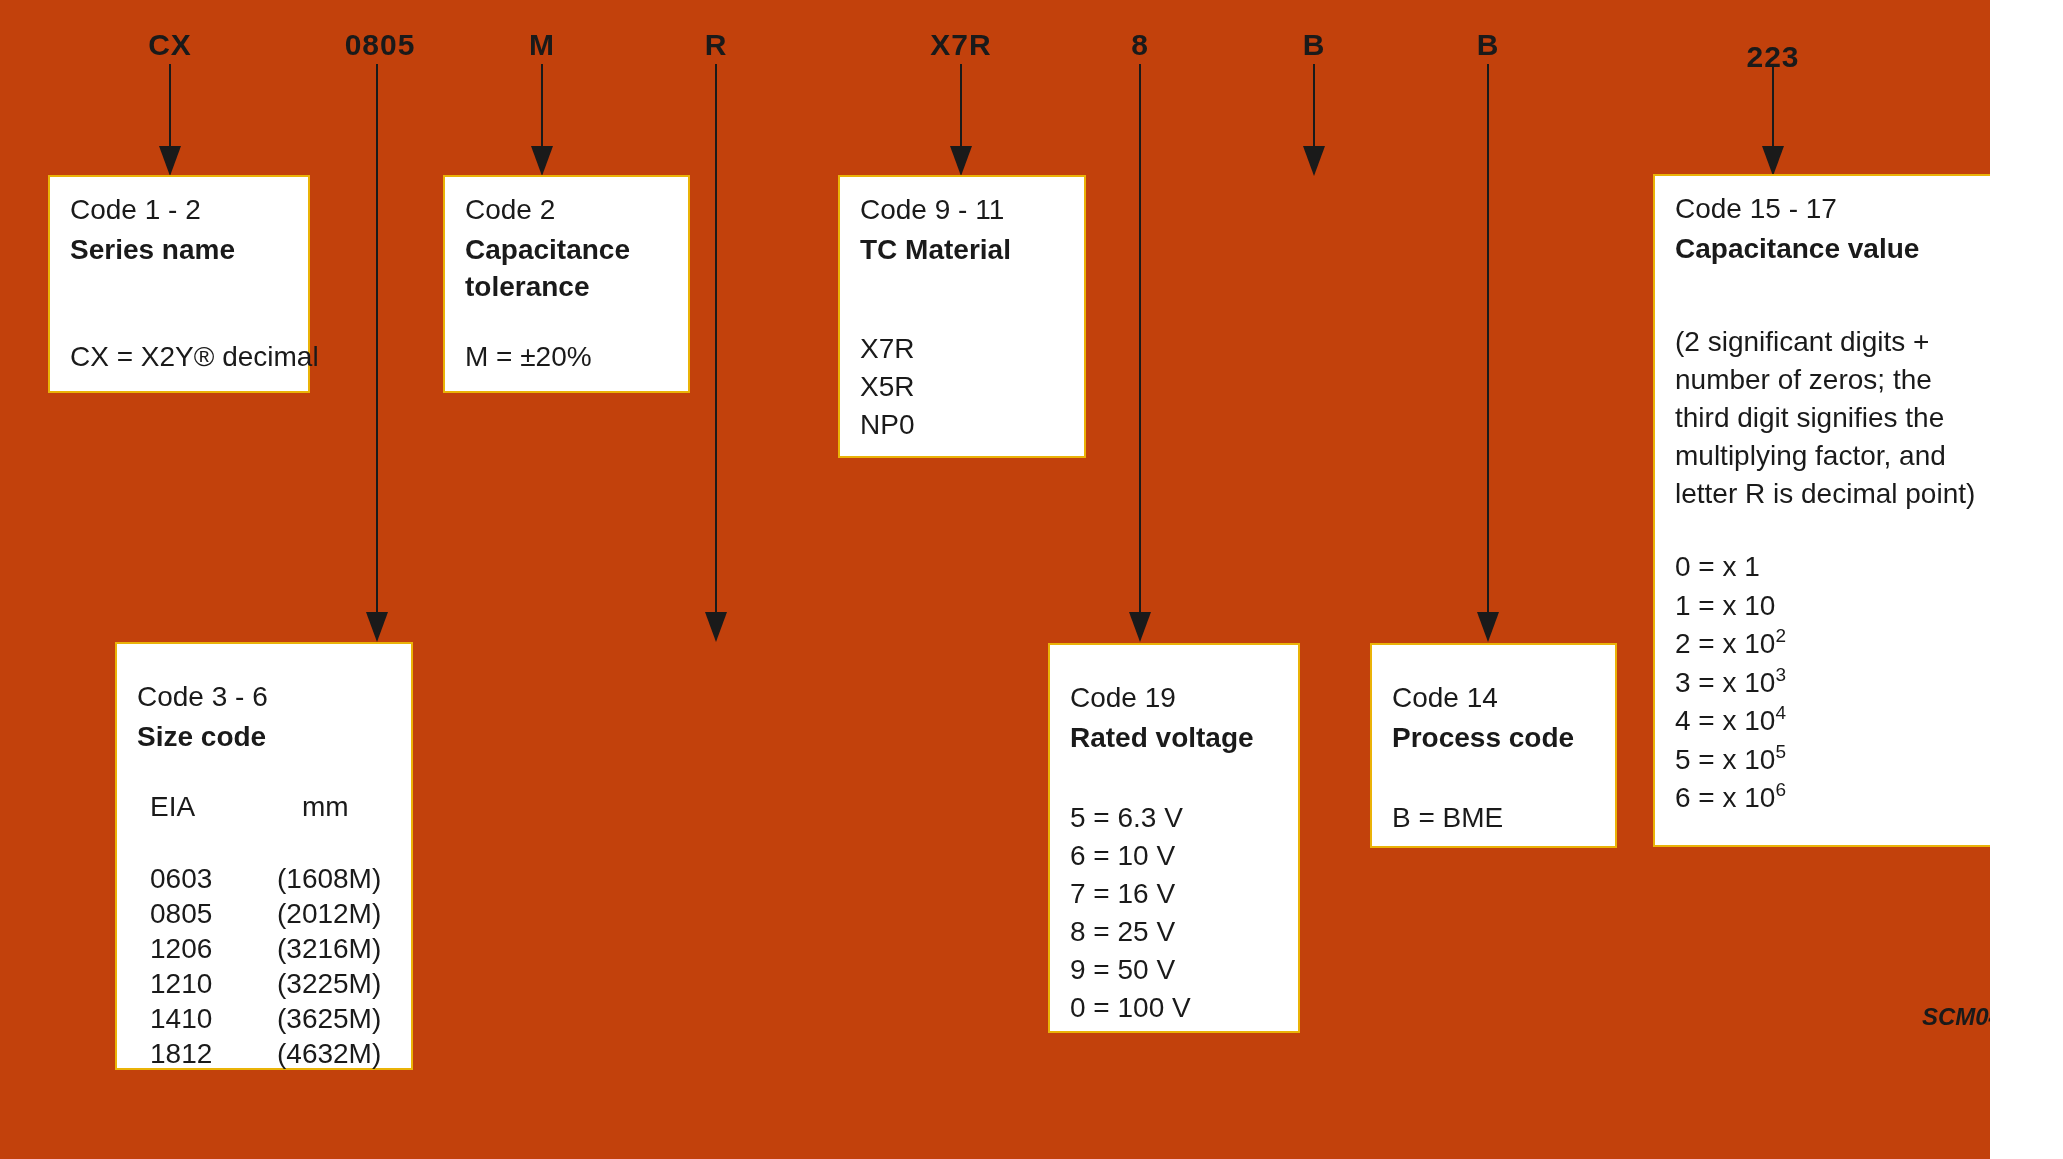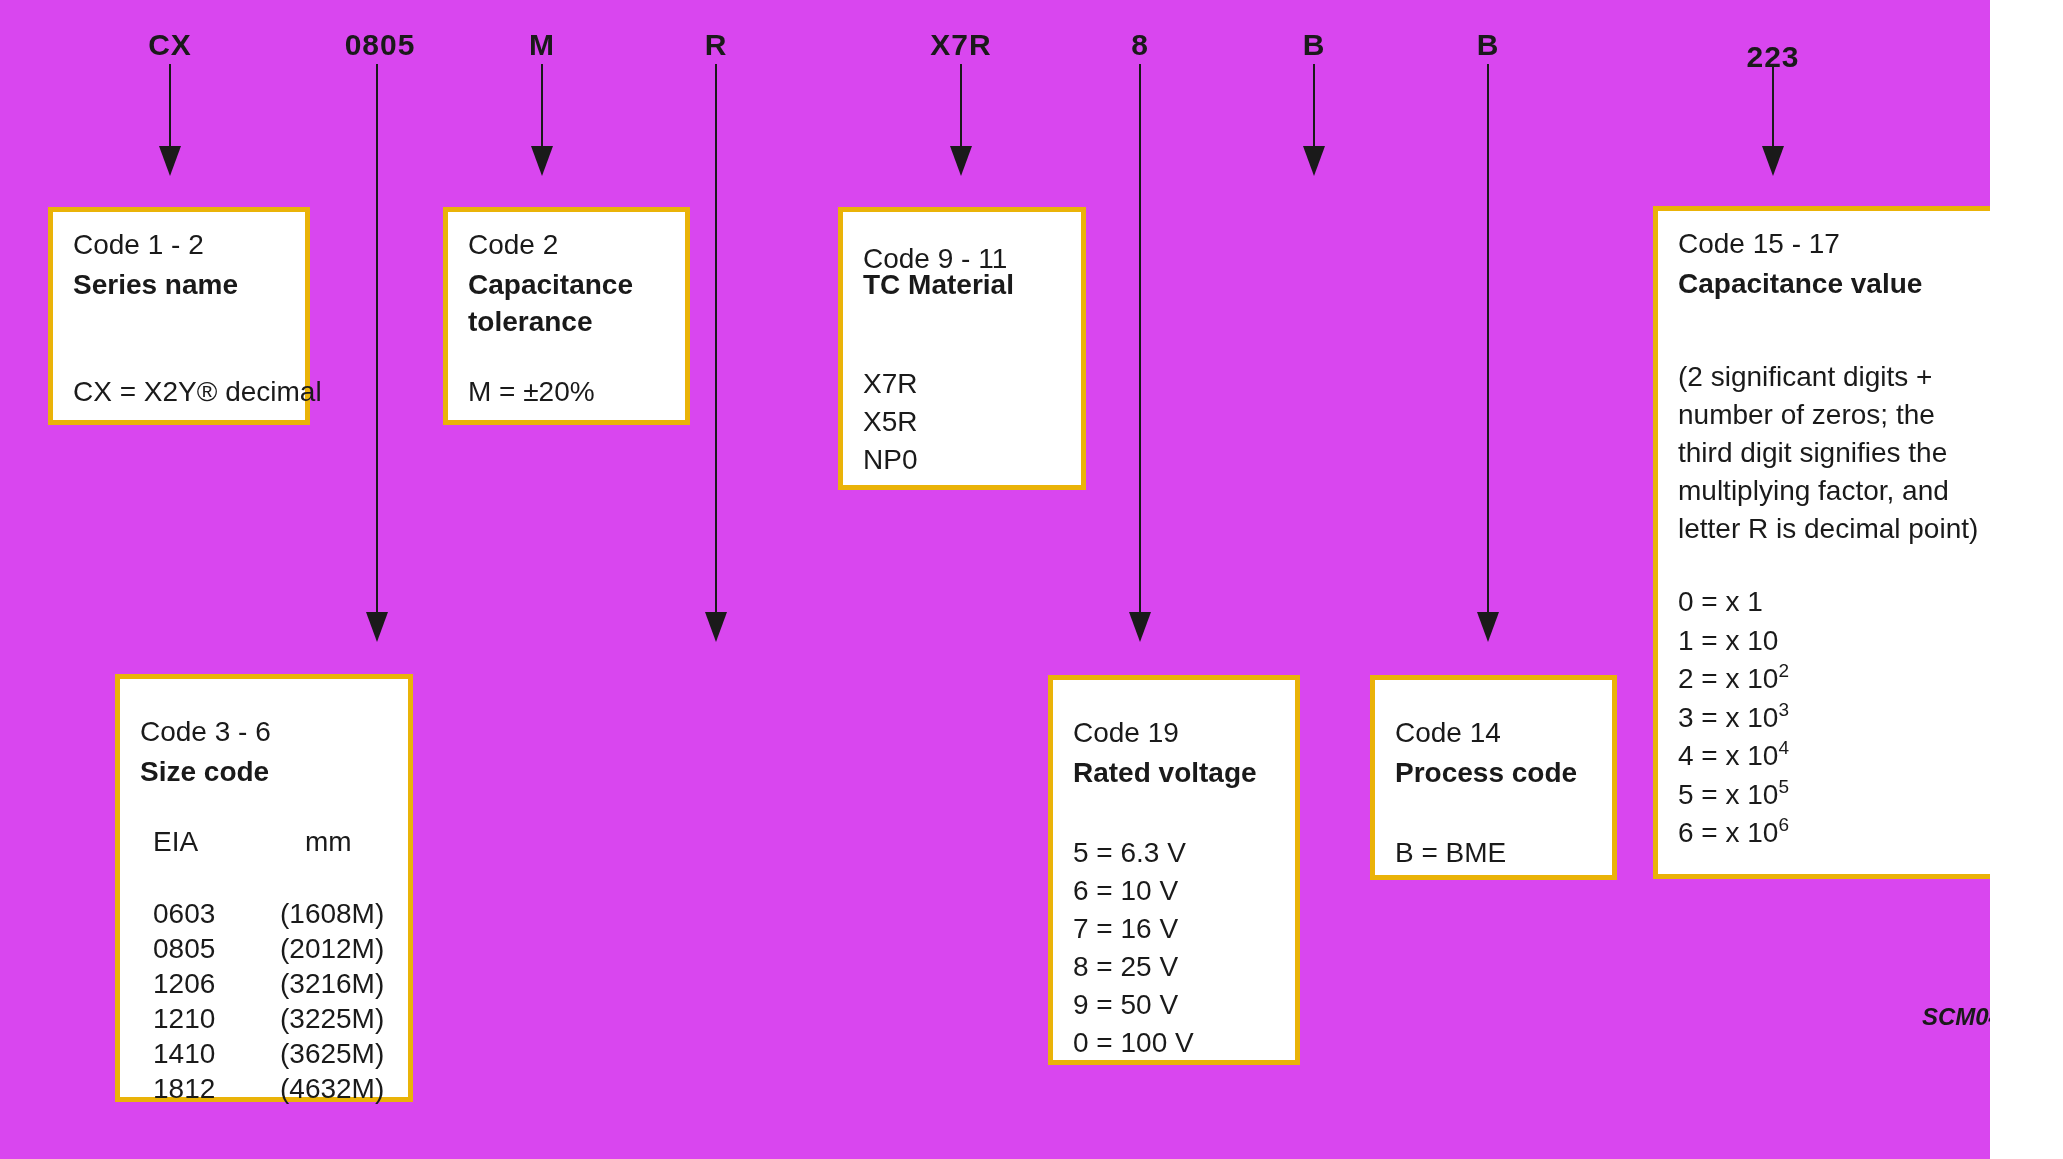--- a/index.html
+++ b/index.html
@@ -1,30 +1,30 @@
 <!DOCTYPE html>
 <html><head>
 <meta charset="utf-8">
 <style>
   html,body{margin:0;padding:0;background:#ffffff;}
   #stage{
-    position:relative;width:1990px;height:1159px;background:#d946ef;
+    position:relative;width:1990px;height:1159px;background:#c2410c;
     font-family:"Liberation Sans", sans-serif;color:#1a1a1a;overflow:hidden;
   }
   .code-label{
     position:absolute;transform:translateX(-50%);
     font-size:30px;font-weight:bold;white-space:nowrap;letter-spacing:1px;
   }
   .vline{position:absolute;width:2px;background:#1a1a1a;}
   .ahead{
     position:absolute;width:0;height:0;
     border-left:11px solid transparent;border-right:11px solid transparent;
     border-top:30px solid #1a1a1a;
   }
-  .box{position:absolute;border:5px solid #eab308;background:#ffffff;box-sizing:border-box;margin-top:32px;}
+  .box{position:absolute;border:2px solid #eab308;background:#ffffff;box-sizing:border-box;}
   .line{position:absolute;left:20px;font-size:28px;white-space:nowrap;line-height:1.1;}
   .bold{font-weight:bold;}
   .sup{font-size:19px;position:relative;top:-11px;}
   .watermark{position:absolute;font-size:24px;font-style:italic;font-weight:bold;white-space:nowrap;}
 </style>
 </head>
 <body>
 
 <div id="stage">
 
@@ -72,21 +72,21 @@
   </div>
 
   <div class="box" style="left:443px;top:175px;width:247px;height:218px">
     <div class="line" style="top:18px">Code 2</div>
     <div class="line bold" style="top:58px">Capacitance</div>
     <div class="line bold" style="top:95px">tolerance</div>
     <div class="line" style="top:165px">M = ±20%</div>
   </div>
 
   <div class="box" style="left:838px;top:175px;width:248px;height:283px">
-    <div class="line" style="top:32px">Code 9 - 11</div>
+    <div class="line" style="top:18px">Code 9 - 11</div>
     <div class="line bold" style="top:58px">TC Material</div>
     <div class="line" style="top:157px">X7R</div>
     <div class="line" style="top:195px">X5R</div>
     <div class="line" style="top:233px">NP0</div>
   </div>
 
 
   <div class="box" style="left:1653px;top:174px;width:355px;height:673px">
     <div class="line" style="top:18px">Code 15 - 17</div>
     <div class="line bold" style="top:58px">Capacitance value</div>

